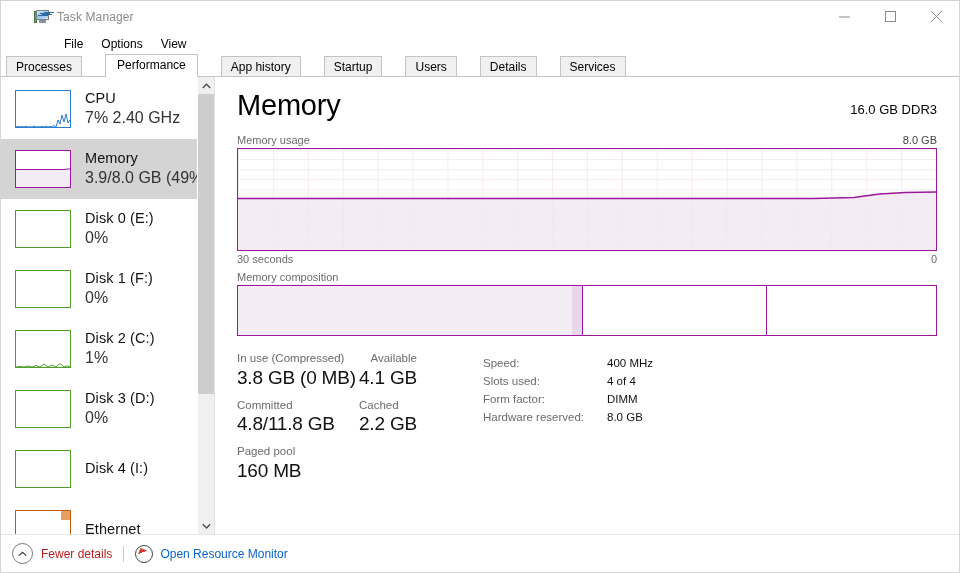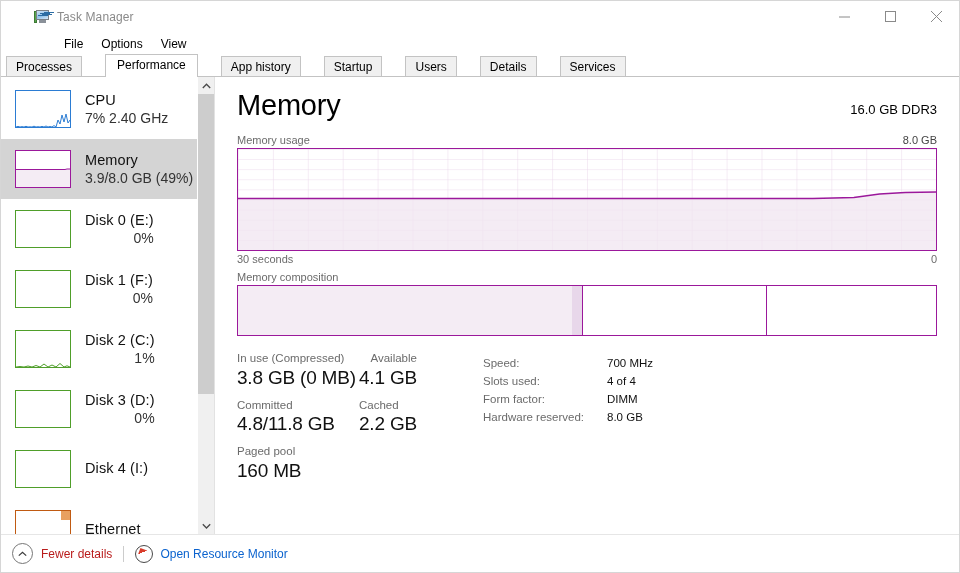--- a/index.html
+++ b/index.html
@@ -186,24 +186,23 @@
     overflow: hidden;
   }
   .thumb svg { display:block; position:absolute; left:0; top:0; }
   .side-text { margin-left: 14px; line-height: 1.15; }
   .side-title {
     font-size: 14.5px;
     color: #111111;
     letter-spacing: .1px;
   }
   .side-sub {
-    font-size: 14px;
+    font-size: 16px;
     color: #333333;
     margin-top: 2px;
-    text-align: right;
   }
 
   
   .sb-track {
     position: absolute;
     right: 0; top: 0;
     width: 17px;
     height: 100%;
     background: #f0f0f0;
     border-left: 1px solid #ffffff;
@@ -614,21 +613,21 @@
               <div class="stat-label">Paged pool</div>
               <div class="stat-value">160 MB</div>
             </div>
           </div>
 
         </div>
 
         <div class="stats-right">
           <div class="kv">
             <div class="k">Speed:</div>
-            <div class="v">700 MHz</div>
+            <div class="v">400 MHz</div>
           </div>
           <div class="kv">
             <div class="k">Slots used:</div>
             <div class="v">4 of 4</div>
           </div>
           <div class="kv">
             <div class="k">Form factor:</div>
             <div class="v">DIMM</div>
           </div>
           <div class="kv">

